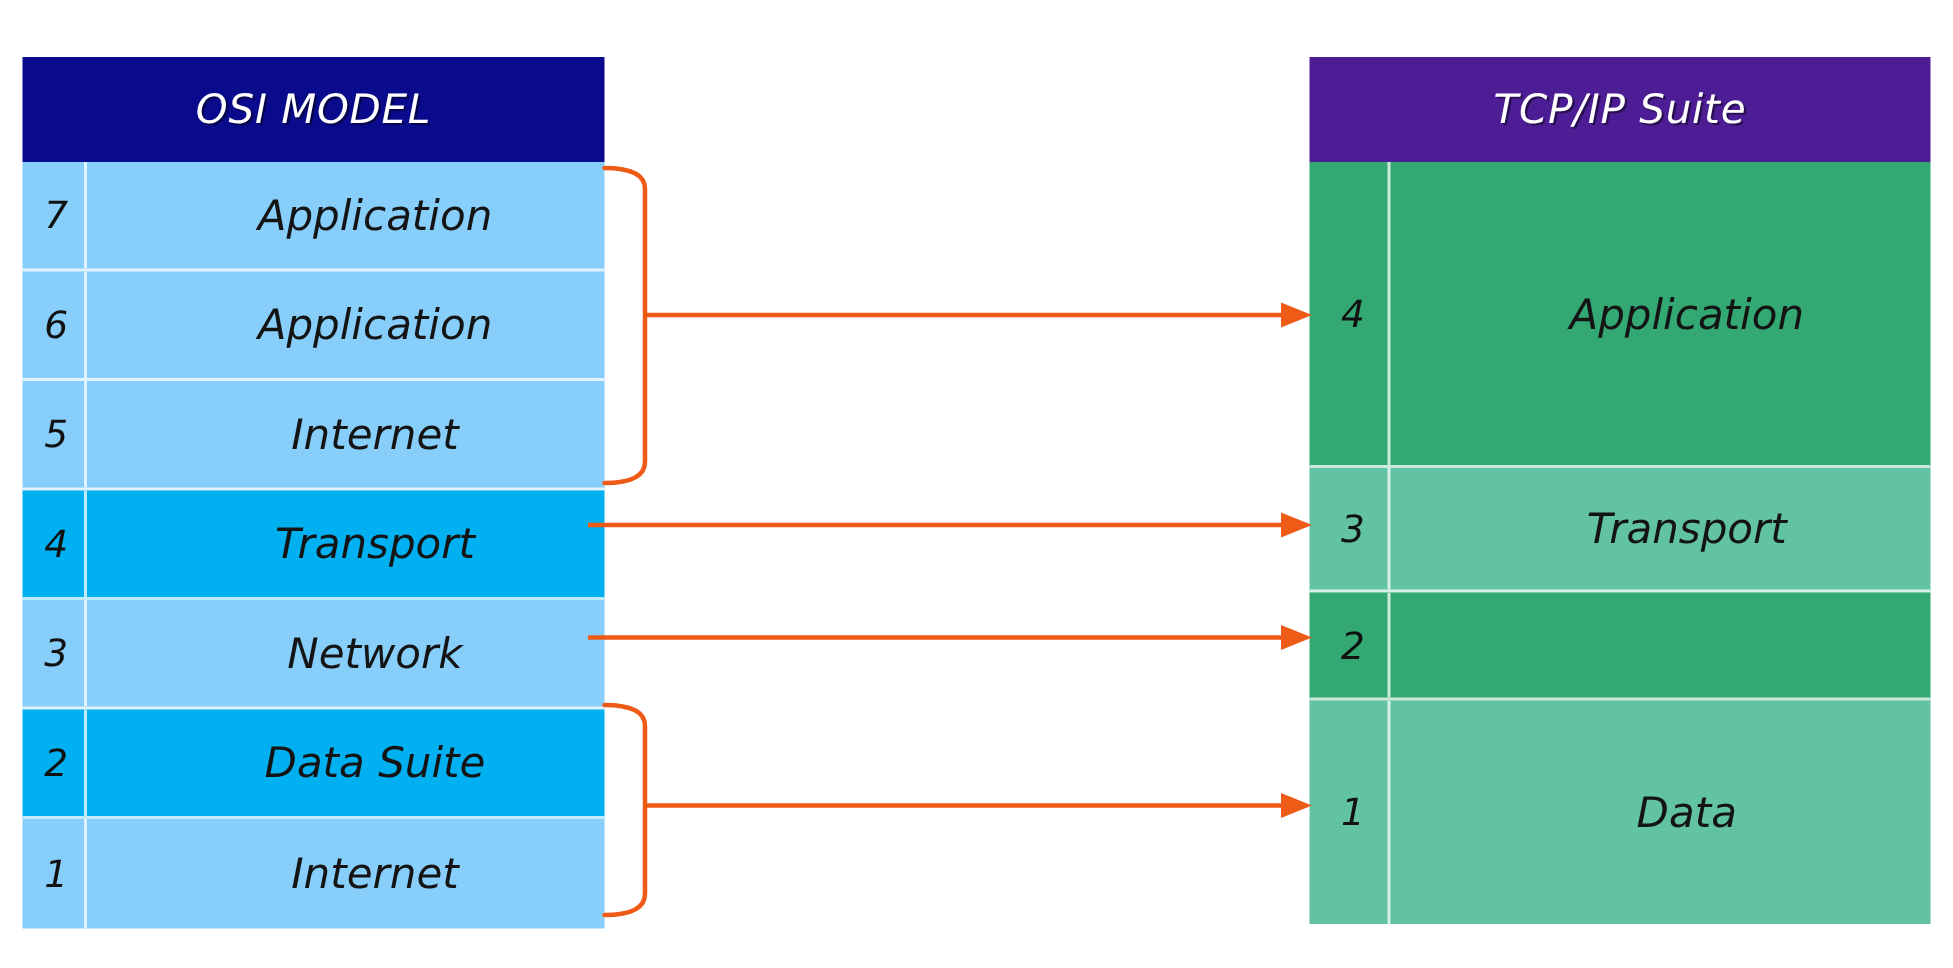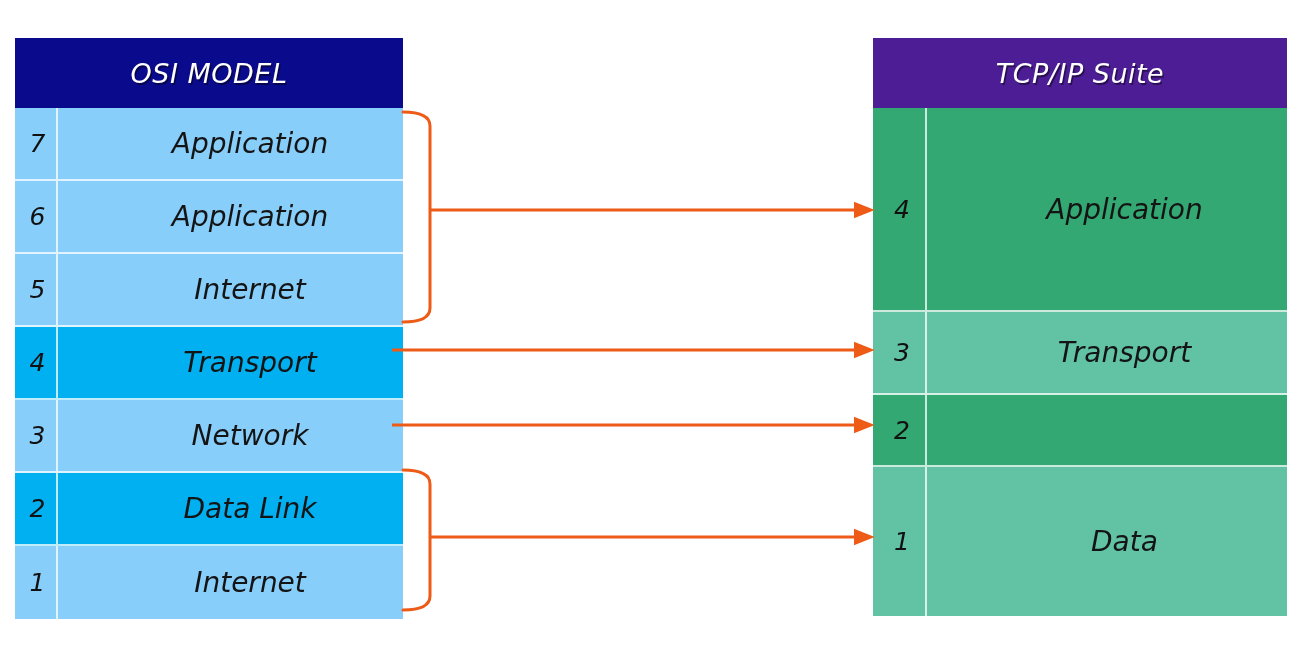--- a/index.html
+++ b/index.html
@@ -163,21 +163,21 @@
         <div class="row" style="top: 289px; background: rgb(0, 176, 240);">
           <div class="num">4</div>
           <div class="label">Transport</div>
         </div>
         <div class="row" style="top: 362px; background: rgb(135, 206, 250);">
           <div class="num">3</div>
           <div class="label">Network</div>
         </div>
         <div class="row" style="top: 435px; background: rgb(0, 176, 240);">
           <div class="num">2</div>
-          <div class="label">Data Link</div>
+          <div class="label">Data Suite</div>
         </div>
         <div class="row" style="top: 508px; background: rgb(135, 206, 250);">
           <div class="num">1</div>
           <div class="label">Internet</div>
         </div>
       </div>
   </div>
 
   <div class="stack" id="tcp-stack">
     <div class="stack-header">

